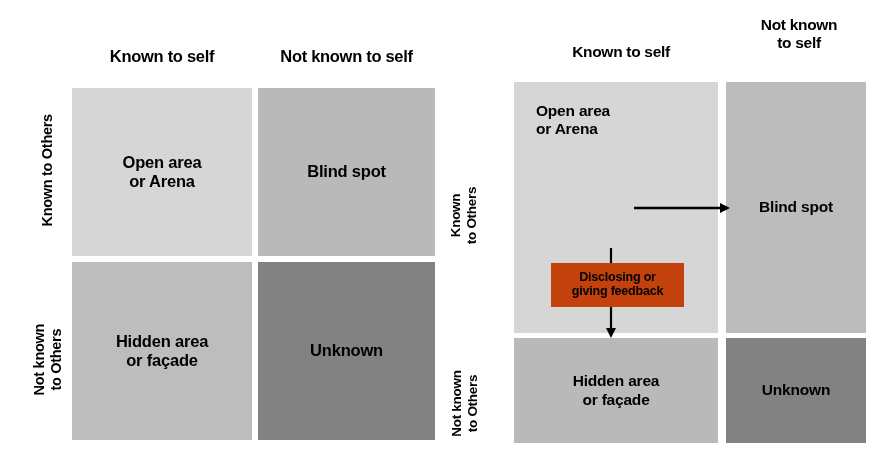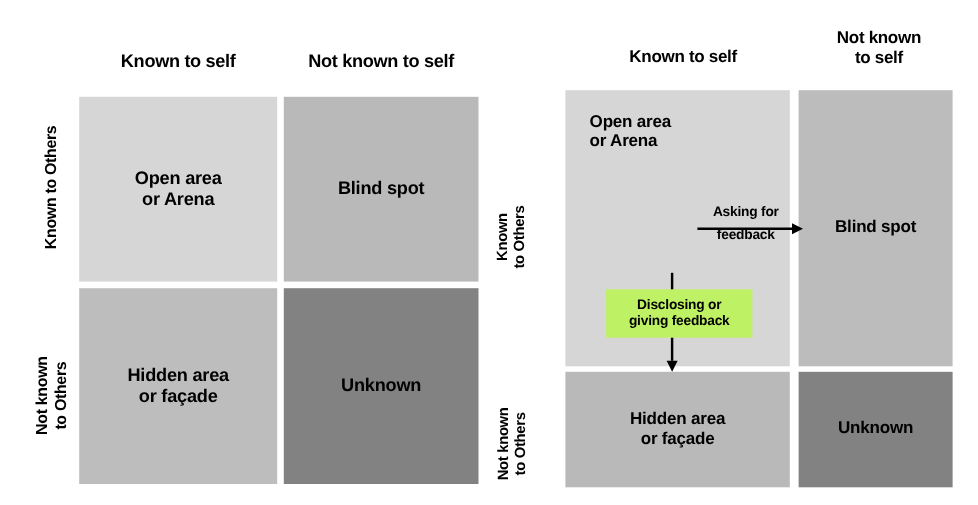--- a/index.html
+++ b/index.html
@@ -132,21 +132,21 @@
   <div class="cell" id="left-hidden" style="white-space: pre-line; background: rgb(189, 189, 189);">Hidden area
 or façade</div>
 
   <div class="cell" id="left-unknown" style="white-space: pre-line; background: rgb(130, 130, 130);">Unknown</div>
 </div>
 
 <div class="diagram">
 
   <div class="col-header" id="right-hdr-known" style="white-space: pre-line;">Known to self</div>
 
-  <div class="col-header" id="right-hdr-notknown" style="white-space: pre-line; margin-top: 10px;">Not known
+  <div class="col-header" id="right-hdr-notknown" style="white-space: pre-line;">Not known
 to self</div>
 
   <div class="row-header rot" id="right-row-known">Known
 to Others</div>
 
   <div class="row-header rot" id="right-row-notknown">Not known
 to Others</div>
 
   <div class="cell" id="right-open" style="white-space: pre-line; background: rgb(214, 214, 214);">Open area
 or Arena</div>
@@ -156,27 +156,23 @@
   <div class="cell" id="right-hidden" style="white-space: pre-line; background: rgb(185, 185, 185);">Hidden area
 or façade</div>
 
   <div class="cell" id="right-unknown" style="white-space: pre-line; background: rgb(130, 130, 130);">Unknown</div>
 
   <svg class="arrow-svg" id="arrow-h" viewBox="0 0 96 12">
     <line x1="0" y1="6" x2="86" y2="6" stroke="#000" stroke-width="2.4"></line>
     <polygon points="86,1 96,6 86,11" fill="#000"></polygon>
   </svg>
 
-  <div class="arrow-label" id="label-asking">
-    <span class="ln1">Asking for</span>
-    <span class="ln2">feedback</span>
-  </div>
 
   <svg class="arrow-svg" id="arrow-v" viewBox="0 0 12 90">
     <line x1="6" y1="0" x2="6" y2="80" stroke="#000" stroke-width="2.2"></line>
     <polygon points="1,80 11,80 6,90" fill="#000"></polygon>
   </svg>
 
-  <div class="arrow-label" id="label-disclosing" style="background: #bef264;">
+  <div class="arrow-label" id="label-disclosing" style="background: #c2410c;">
     <span class="ln1">Disclosing or</span>
     <span class="ln2">giving feedback</span>
   </div>
 </div>
 
 </body></html>

